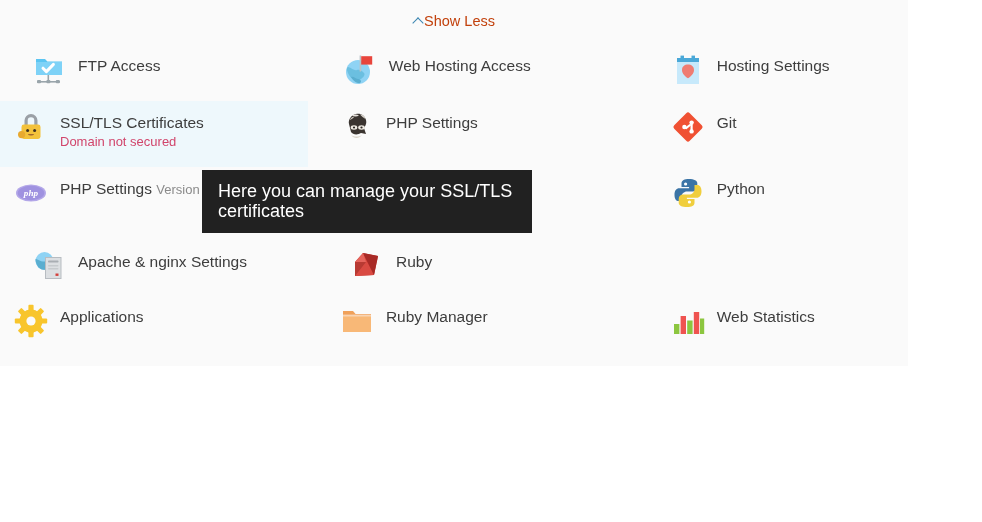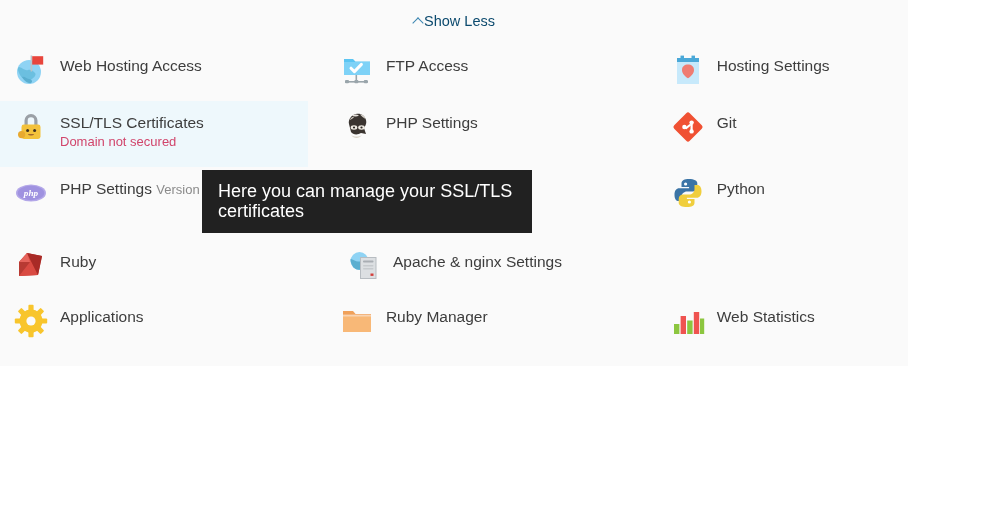--- a/index.html
+++ b/index.html
@@ -32,21 +32,21 @@
     top: 0;
     width: 908px;
     height: 42px;
     display: flex;
     align-items: center;
     justify-content: center;
   }
   #showless {
     display: inline-flex;
     align-items: center;
-    color: #0c4a6e;
+    color: #c2410c;
     font-size: 14.5px;
     cursor: pointer;
     line-height: 1;
     padding: 3px 4px;
   }
   #showless .chev {
     display: inline-block;
     width: 11px;
     height: 11px;
     position: relative;
@@ -145,50 +145,50 @@
   <div id="showless-wrap">
     <div id="showless">
       <span class="chev"></span>
       <span>Show Less</span>
     </div>
   </div>
 
   <div id="grid">
 
     <div class="row r1">
-      <div class="tile c1">
-        <span class="ico">
-          <svg viewBox="0 0 34 34">
-            <circle cx="15" cy="19" r="12" fill="#8fd3f4"></circle>
-            <path d="M5 14c4 1 6 4 9 3s5 1 7 3-2 6-5 7-8-1-10-5-3-7-1-8z" fill="#6bbfe0"></path>
-            <path d="M8 24c3-1 4 2 7 2s4 3 2 4-7-2-9-6z" fill="#5aaed0"></path>
-            <rect x="16.6" y="2.5" width="1.6" height="16" fill="#b9c4c9"></rect>
-            <path d="M18.2 3.2h11v8.4h-11z" fill="#e8453c"></path>
-          </svg>
-        </span>
-        <span class="txt">
-          <span class="label">Web Hosting Access</span>
-        </span>
-      </div>
-
       <div class="tile c2">
         <span class="ico">
           <svg viewBox="0 0 34 34">
             <rect x="15.5" y="21" width="1.6" height="8" fill="#9aa5ab"></rect>
             <rect x="5" y="28" width="23" height="1.6" fill="#9aa5ab"></rect>
             <rect x="5" y="27" width="4" height="3.2" rx="1" fill="#9aa5ab"></rect>
             <rect x="14.4" y="27" width="4" height="3.2" rx="1" fill="#9aa5ab"></rect>
             <rect x="23.8" y="27" width="4" height="3.2" rx="1" fill="#9aa5ab"></rect>
             <path d="M4 6h9l2.4 2.6H30V22H4z" fill="#5bc5f2"></path>
             <rect x="4" y="9" width="26" height="13" fill="#7ed2f7"></rect>
             <path d="M11 15.2l3.4 3.4 7-7.2" stroke="#ffffff" stroke-width="3" fill="none" stroke-linecap="round" stroke-linejoin="round"></path>
           </svg>
         </span>
         <span class="txt">
           <span class="label">FTP Access</span>
+        </span>
+      </div>
+
+      <div class="tile c1">
+        <span class="ico">
+          <svg viewBox="0 0 34 34">
+            <circle cx="15" cy="19" r="12" fill="#8fd3f4"></circle>
+            <path d="M5 14c4 1 6 4 9 3s5 1 7 3-2 6-5 7-8-1-10-5-3-7-1-8z" fill="#6bbfe0"></path>
+            <path d="M8 24c3-1 4 2 7 2s4 3 2 4-7-2-9-6z" fill="#5aaed0"></path>
+            <rect x="16.6" y="2.5" width="1.6" height="16" fill="#b9c4c9"></rect>
+            <path d="M18.2 3.2h11v8.4h-11z" fill="#e8453c"></path>
+          </svg>
+        </span>
+        <span class="txt">
+          <span class="label">Web Hosting Access</span>
         </span>
       </div>
 
       <div class="tile c3">
         <span class="ico">
           <svg viewBox="0 0 34 34">
             <rect x="6" y="5" width="22" height="26" fill="#c7e9fb"></rect>
             <rect x="6" y="5" width="22" height="4" fill="#4aa8d8"></rect>
             <rect x="9.5" y="2.6" width="3.5" height="4" fill="#4aa8d8"></rect>
             <rect x="20.5" y="2.6" width="3.5" height="4" fill="#4aa8d8"></rect>
@@ -283,50 +283,50 @@
             <circle cx="18.4" cy="26" r="1.6" fill="#ffffff"></circle>
           </svg>
         </span>
         <span class="txt">
           <span class="label">Python</span>
         </span>
       </div>
     </div>
 
     <div class="row r4">
-      <div class="tile c1">
-        <span class="ico">
-          <svg viewBox="0 0 34 34">
-            <path d="M5 13L13 4l15 3-4 19-19 1z" fill="#c2352e"></path>
-            <path d="M13 4l11 22-19 1z" fill="#d94a42"></path>
-            <path d="M13 4l15 3-4 19z" fill="#a82a26"></path>
-            <path d="M5 13l8-9 3 9z" fill="#e6645c"></path>
-            <path d="M5 13l11 0-11 14z" fill="#b83a33"></path>
-          </svg>
-        </span>
-        <span class="txt">
-          <span class="label">Ruby</span>
-        </span>
-      </div>
-
       <div class="tile c2">
         <span class="ico">
           <svg viewBox="0 0 34 34">
             <circle cx="12.5" cy="12" r="9" fill="#8fd3f4"></circle>
             <path d="M4 10c3 1 5 3 8 2.5s4 1.5 5.5 3-1 4-4 5-7-1-8.5-4.5S3 9.5 4 10z" fill="#5aaed0"></path>
             <rect x="13.5" y="8.5" width="15.5" height="21" fill="#dcdfe2"></rect>
             <rect x="13.5" y="8.5" width="15.5" height="21" fill="none" stroke="#b7bcc1" stroke-width="1"></rect>
             <rect x="16" y="11.5" width="10.5" height="2" rx="0.8" fill="#a9aeb3"></rect>
             <rect x="16" y="16" width="10.5" height="1.4" rx="0.7" fill="#c6cacd"></rect>
             <rect x="16" y="19" width="10.5" height="1.4" rx="0.7" fill="#c6cacd"></rect>
             <rect x="23.5" y="24.5" width="3" height="2.4" fill="#d3403c"></rect>
           </svg>
         </span>
         <span class="txt">
           <span class="label">Apache &amp; nginx Settings</span>
+        </span>
+      </div>
+
+      <div class="tile c1">
+        <span class="ico">
+          <svg viewBox="0 0 34 34">
+            <path d="M5 13L13 4l15 3-4 19-19 1z" fill="#c2352e"></path>
+            <path d="M13 4l11 22-19 1z" fill="#d94a42"></path>
+            <path d="M13 4l15 3-4 19z" fill="#a82a26"></path>
+            <path d="M5 13l8-9 3 9z" fill="#e6645c"></path>
+            <path d="M5 13l11 0-11 14z" fill="#b83a33"></path>
+          </svg>
+        </span>
+        <span class="txt">
+          <span class="label">Ruby</span>
         </span>
       </div>
 
     </div>
 
     <div class="row r5">
       <div class="tile c1">
         <span class="ico">
           <svg viewBox="0 0 34 34">
             <g fill="#f8c52c">

